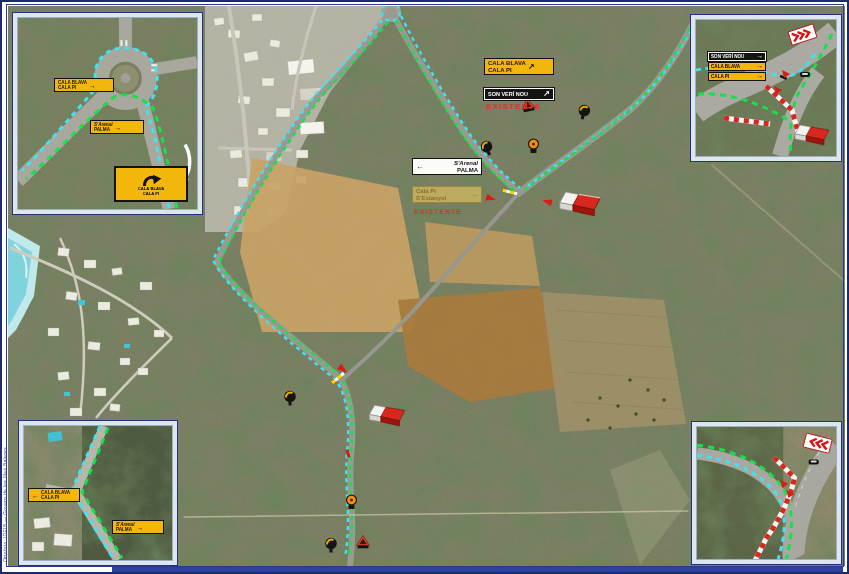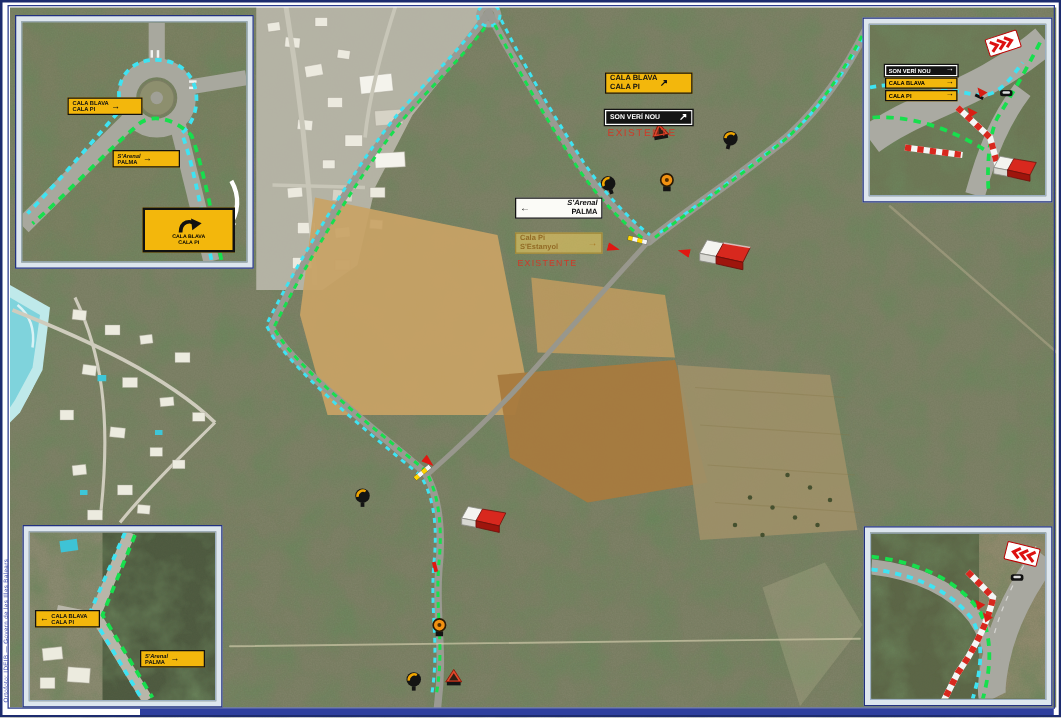--- a/index.html
+++ b/index.html
@@ -21,21 +21,21 @@
   .sign{position:absolute;display:flex;align-items:center;gap:2px;padding:1px 3px;z-index:14;
         border:1px solid #111;box-sizing:border-box;}
   .sign-y{background:#f3b70c;color:#111;}
   .sign-k{background:#141414;color:#fff;border:1px solid #fff;outline:1px solid #141414;}
   .sign-w{background:#fbfbf7;color:#111;border-width:1.5px;}
   .sign-f{background:#e6c75f;opacity:.62;color:#a35f00;}
   .ll{display:flex;flex-direction:column;line-height:1.12;font-weight:700;white-space:nowrap;}
   .fz6 .ll{font-size:6px;}  .fz45 .ll{font-size:4.6px;}
   .arr{font-weight:700;line-height:1;font-size:8px;}
   .arr.w{color:#fff;} .arr.o{color:#c87800;}
-  .redtext{position:absolute;z-index:14;font-weight:400;color:#cf3a28;letter-spacing:1.2px;font-size:8px;white-space:nowrap;}
+  .redtext{position:absolute;z-index:14;font-weight:700;color:#cf3a28;letter-spacing:1.2px;font-size:8px;white-space:nowrap;}
   .row-sign{display:flex;align-items:center;gap:2px;padding:0 2px;border:1px solid #111;height:9px;box-sizing:border-box;}
   .row-sign .lab{font-size:4.6px;font-weight:700;white-space:nowrap;flex:1;}
   .bigsign{position:absolute;z-index:14;display:flex;flex-direction:column;align-items:center;justify-content:center;
            background:#f3b70c;border:2px solid #111;box-sizing:border-box;}
   .bigsign .ll{font-size:4.2px;text-align:center;}
   .ic{position:absolute;z-index:12;pointer-events:none;}
   .tick{position:absolute;z-index:12;background:#e01812;}
 </style>
 </head>
 <body>

